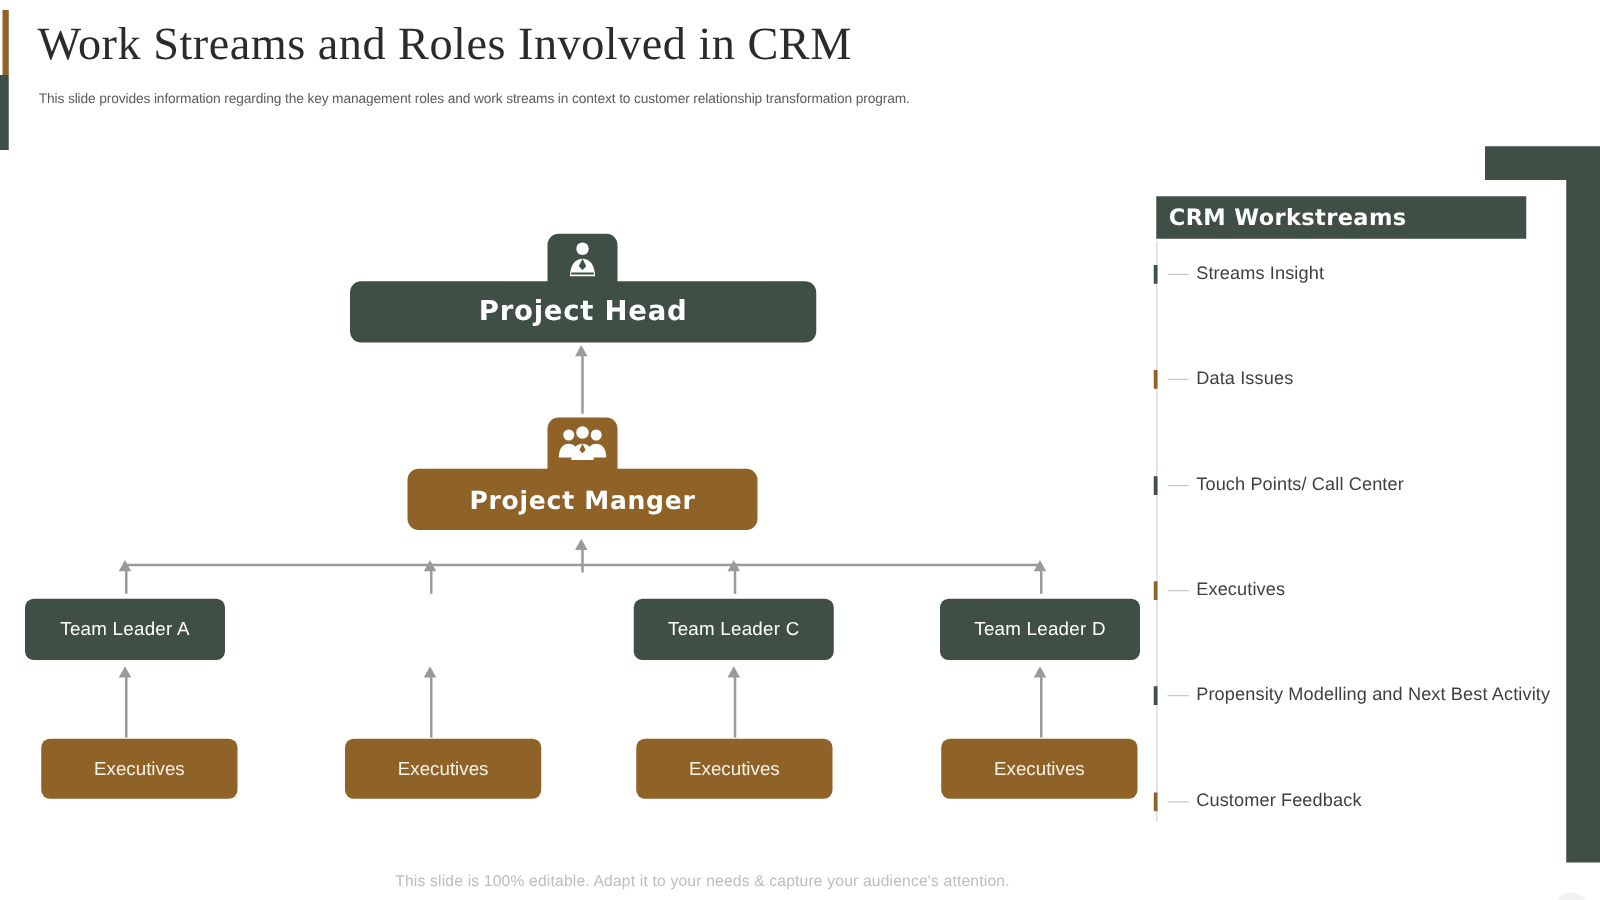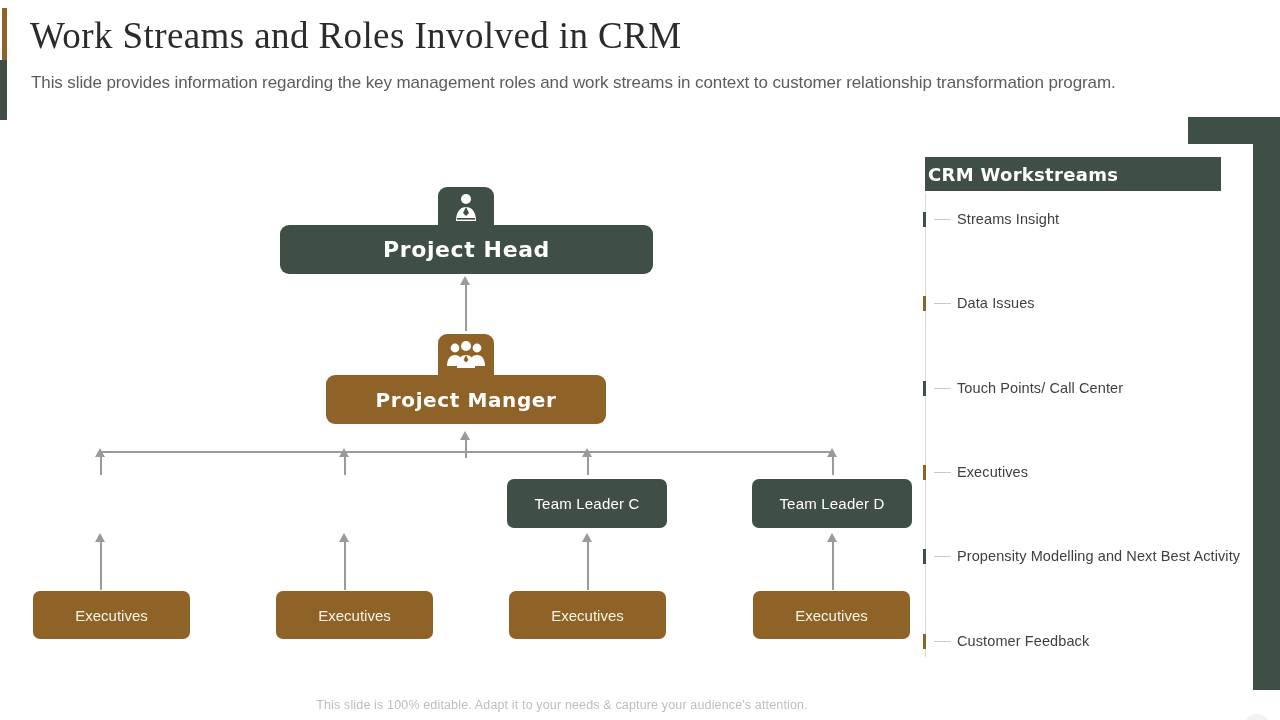--- a/index.html
+++ b/index.html
@@ -46,21 +46,21 @@
     font-weight: 400;
     letter-spacing: 0.4px;
     color: #2b2b2b;
     font-family: Liberation Serif, serif;
     white-space: nowrap;
   }
   #page-subtitle {
     position: absolute;
     left: 31px;
     top: 73px;
-    font-size: 17px;
+    font-size: 11px;
     color: #5c5c5c;
     letter-spacing: -0.1px;
     white-space: nowrap;
     font-family: "Liberation Sans", sans-serif;
   }
 
   
   .deco {
     position: absolute;
     background: #3f4f45;
@@ -199,21 +199,21 @@
     left: 923px; top: 157px;
     width: 330px; height: 500px;
   }
   #workstreams-header {
     position: absolute;
     left: 2px; top: 0;
     width: 296px; height: 34px;
     background: #3f4f45;
     display: flex;
     align-items: center;
-    padding-left: 3px;
+    padding-left: 10px;
     box-sizing: border-box;
   }
   #workstreams-header-label {
     color: #ffffff;
     font-size: 18px;
     font-weight: bold;
     letter-spacing: 0.3px;
     font-family: "DejaVu Sans", sans-serif;
   }
   #workstreams-spine {
@@ -341,20 +341,23 @@
         <circle cx="20" cy="8" r="5" fill="#ffffff"></circle>
         <path d="M11 30 C11 21 15 17 20 17 C25 17 29 21 29 30 Z" fill="#ffffff"></path>
         <path d="M20 17 L17.5 22 L20 24.5 L22.5 22 Z" fill="#8f6227"></path>
       </svg>
     </div>
   </div>
   <div class="node brown" id="node-project-manager">
     <span>Project Manger</span>
   </div>
 
+  <div class="node green leader" id="node-leader-0">
+    <span>Team Leader A</span>
+  </div>
   <div class="node green leader" id="node-leader-2">
     <span>Team Leader C</span>
   </div>
   <div class="node green leader" id="node-leader-3">
     <span>Team Leader D</span>
   </div>
 
   <div class="node brown exec" id="node-exec-0">
     <span>Executives</span>
   </div>

